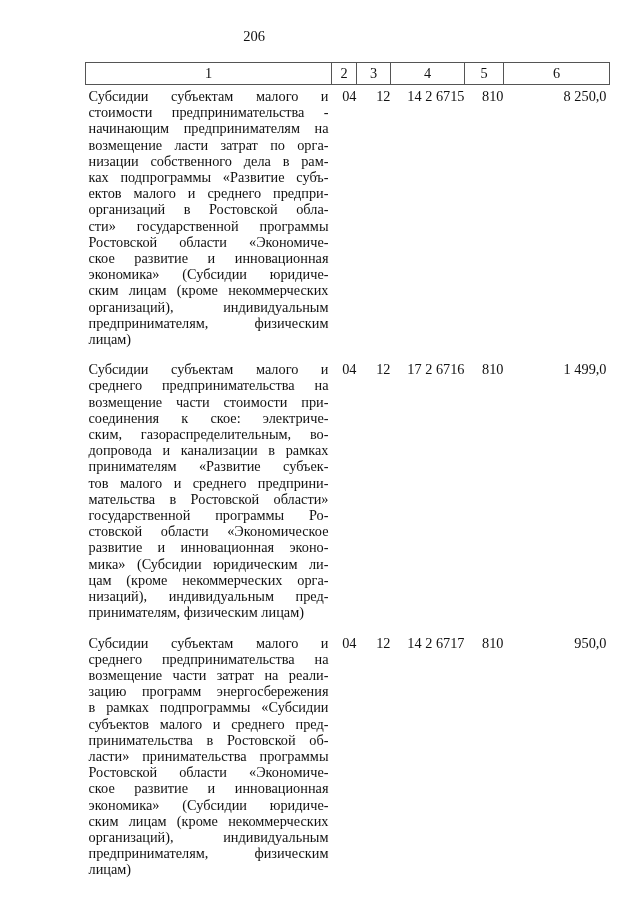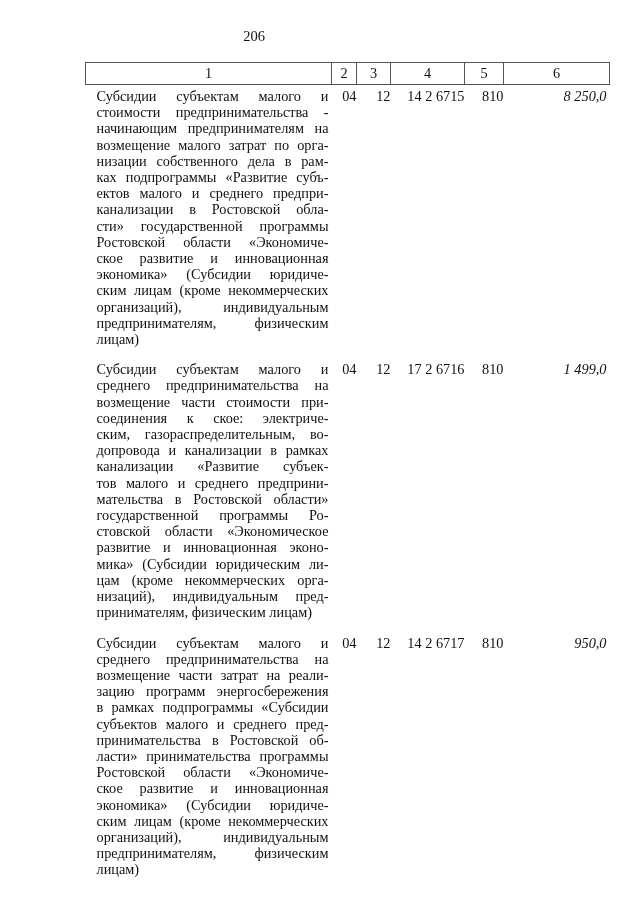--- a/index.html
+++ b/index.html
@@ -62,32 +62,30 @@
       padding-left: 3px !important;
       padding-right: 3px !important;
       hyphens: manual;
     }
     td.desc .line {
       display: block;
       text-align: justify;
       text-align-last: justify;
       white-space: nowrap;
       word-spacing: 0;
-      margin-left: 8px;
     }
     td.desc .line.last {
       text-align-last: left;
     }
     td.code {
       text-align: center;
     }
     td.amount {
       text-align: right;
       padding-right: 3px !important;
-      font-style: italic;
     }
   </style>
 </head>
 <body>
 
 <div class="page-number">206</div>
 
 <table class="budget">
   <colgroup>
     <col class="c1">
@@ -107,25 +105,25 @@
       <th>6</th>
     </tr>
   </thead>
   <tbody>
 
     <tr class="data-row">
       <td class="desc">
         <span class="line">Субсидии субъектам малого и</span>
         <span class="line">стоимости предпринимательства -</span>
         <span class="line">начинающим предпринимателям на</span>
-        <span class="line">возмещение малого затрат по орга-</span>
+        <span class="line">возмещение ласти затрат по орга-</span>
         <span class="line">низации собственного дела в рам-</span>
         <span class="line">ках подпрограммы «Развитие субъ-</span>
         <span class="line">ектов малого и среднего предпри-</span>
-        <span class="line">канализации в Ростовской обла-</span>
+        <span class="line">организаций в Ростовской обла-</span>
         <span class="line">сти» государственной программы</span>
         <span class="line">Ростовской области «Экономиче-</span>
         <span class="line">ское развитие и инновационная</span>
         <span class="line">экономика» (Субсидии юридиче-</span>
         <span class="line">ским лицам (кроме некоммерческих</span>
         <span class="line">организаций), индивидуальным</span>
         <span class="line">предпринимателям, физическим</span>
         <span class="line last">лицам)</span>
       </td>
       <td class="code">04</td>
@@ -136,21 +134,21 @@
     </tr>
 
     <tr class="data-row">
       <td class="desc">
         <span class="line">Субсидии субъектам малого и</span>
         <span class="line">среднего предпринимательства на</span>
         <span class="line">возмещение части стоимости при-</span>
         <span class="line">соединения к ское: электриче-</span>
         <span class="line">ским, газораспределительным, во-</span>
         <span class="line">допровода и канализации в рамках</span>
-        <span class="line">канализации «Развитие субъек-</span>
+        <span class="line">принимателям «Развитие субъек-</span>
         <span class="line">тов малого и среднего предприни-</span>
         <span class="line">мательства в Ростовской области»</span>
         <span class="line">государственной программы Ро-</span>
         <span class="line">стовской области «Экономическое</span>
         <span class="line">развитие и инновационная эконо-</span>
         <span class="line">мика» (Субсидии юридическим ли-</span>
         <span class="line">цам (кроме некоммерческих орга-</span>
         <span class="line">низаций), индивидуальным пред-</span>
         <span class="line last">принимателям, физическим лицам)</span>
       </td>

